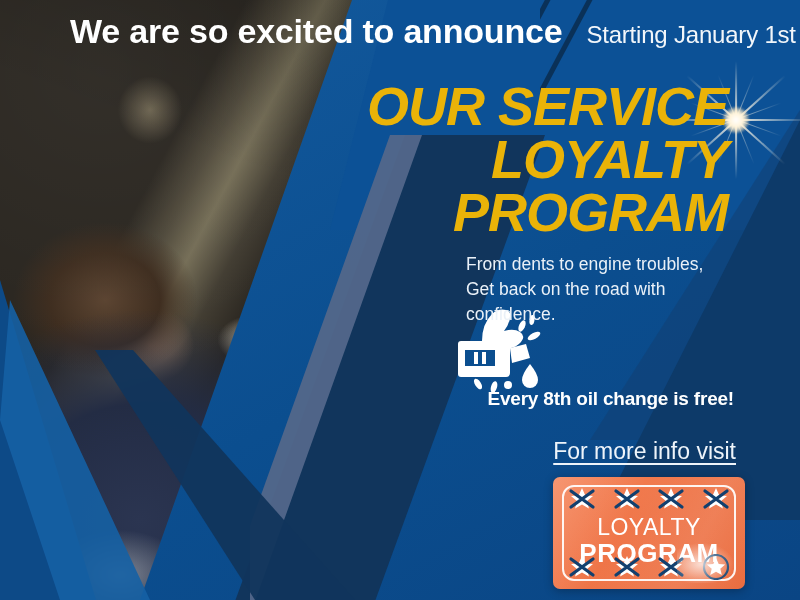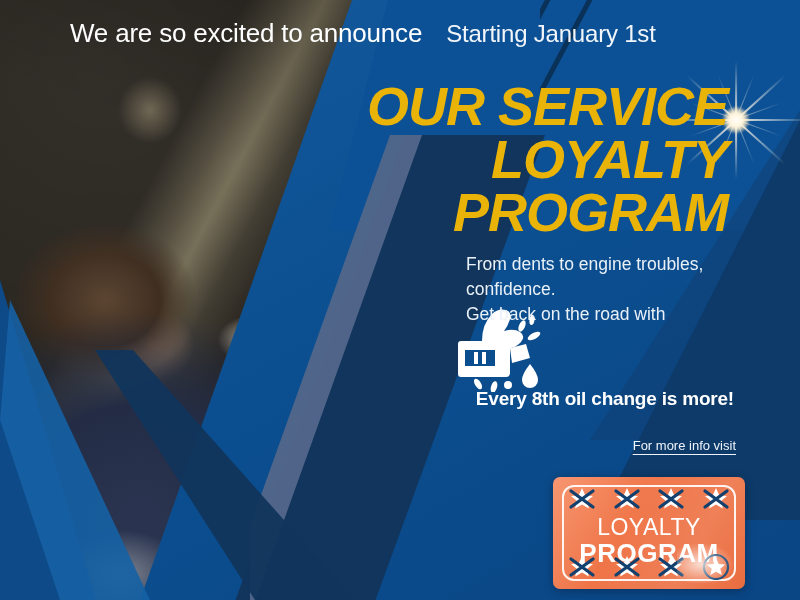--- a/index.html
+++ b/index.html
@@ -139,21 +139,21 @@
   .flare .r6{width:96px;height:1.2px;margin:-.6px 0 0 -48px;transform:rotate(-20deg);opacity:.7;}
   .flare .r7{width:96px;height:1.2px;margin:-.6px 0 0 -48px;transform:rotate(68deg);opacity:.65;}
   .flare .r8{width:96px;height:1.2px;margin:-.6px 0 0 -48px;transform:rotate(-68deg);opacity:.65;}
 
   
   .topline{
     position:absolute; top:12px; left:70px; width:680px;
     display:flex; align-items:baseline; gap:24px;
     z-index:30;
   }
-  .topline .t1{color:#fff;font-size:26px;font-weight:400;letter-spacing:-.2px;white-space:nowrap;}
+  .topline .t1{color:#fff;font-size:34px;font-weight:700;letter-spacing:-.2px;white-space:nowrap;}
   .topline .t2{color:#f2f6fa;font-size:24px;font-weight:400;letter-spacing:-.2px;white-space:nowrap;margin-top:8px;}
 
   .headline{
     position:absolute; right:72px; top:80px; width:420px;
     text-align:right; z-index:30;
     color:#eab308; font-weight:700; font-style:italic;
     font-size:54px; line-height:.98; letter-spacing:-1px;
   }
   .headline div{white-space:nowrap;}
 
@@ -164,21 +164,21 @@
   }
 
   .freeline{
     position:absolute; right:66px; top:388px; width:330px;
     text-align:right; z-index:30;
     color:#ffffff; font-size:19px; font-weight:700; letter-spacing:-.2px;
   }
 
   .infolink{
     position:absolute; right:64px; top:438px; z-index:30;
-    color:#eef4fa; font-size:13px; font-weight:400;
+    color:#eef4fa; font-size:23px; font-weight:400;
     text-decoration:underline; text-underline-offset:4px;
   }
 
   
   .oilicon{position:absolute; left:452px; top:300px; width:104px; height:92px; z-index:28;}
 
   
   .card{
     position:absolute; left:553px; top:477px; width:192px; height:112px;
     background:linear-gradient(135deg,#f5855a 0%, #ef7548 45%, #ea6c3f 100%);
@@ -256,22 +256,22 @@
   </div>
 
   <div class="headline">
     <div>OUR SERVICE</div>
     <div>LOYALTY</div>
     <div>PROGRAM</div>
   </div>
 
   <div class="blurb">
     <div>From dents to engine troubles,</div>
+    <div>Get back on the road with</div>
     <div>confidence.</div>
-    <div>Get back on the road with</div>
   </div>
 
   <div class="oilicon">
     <svg viewBox="0 0 104 92" width="104" height="92">
       <g fill="#ffffff">
 
         <path d="M6 44 L6 74 Q6 77 9 77 L54 77 Q58 77 58 73 L58 44 Q58 41 55 41 L9 41 Q6 41 6 44 Z"></path>
 
         <path d="M58 48 L74 44 L78 58 L60 63 Z"></path>
 
@@ -288,21 +288,21 @@
         <ellipse cx="70" cy="26" rx="3" ry="6" transform="rotate(24 70 26)"></ellipse>
         <ellipse cx="82" cy="36" rx="3" ry="7" transform="rotate(62 82 36)"></ellipse>
         <ellipse cx="80" cy="20" rx="2.5" ry="5" transform="rotate(8 80 20)"></ellipse>
         <ellipse cx="26" cy="84" rx="3" ry="6" transform="rotate(-32 26 84)"></ellipse>
         <ellipse cx="42" cy="87" rx="3" ry="6" transform="rotate(16 42 87)"></ellipse>
         <circle cx="56" cy="85" r="4"></circle>
       </g>
     </svg>
   </div>
 
-  <div class="freeline">Every 8th oil change is more!</div>
+  <div class="freeline">Every 8th oil change is free!</div>
   <a class="infolink" href="#">For more info visit </a>
 
   <div class="card">
     <div class="sheen"></div>
     <div class="inner"></div>
 
     <div class="rowstars rowtop">
       <svg width="30" height="26" viewBox="0 0 30 26">
         <path d="M15 2 l3.2 7.2 7.8 .7 -5.9 5.1 1.8 7.6 -6.9-4.1 -6.9 4.1 1.8-7.6 -5.9-5.1 7.8-.7 Z" fill="#fff"></path>
         <path d="M4 5 L26 21 M26 5 L4 21" stroke="#12406f" stroke-width="3.2" fill="none" stroke-linecap="round"></path>

